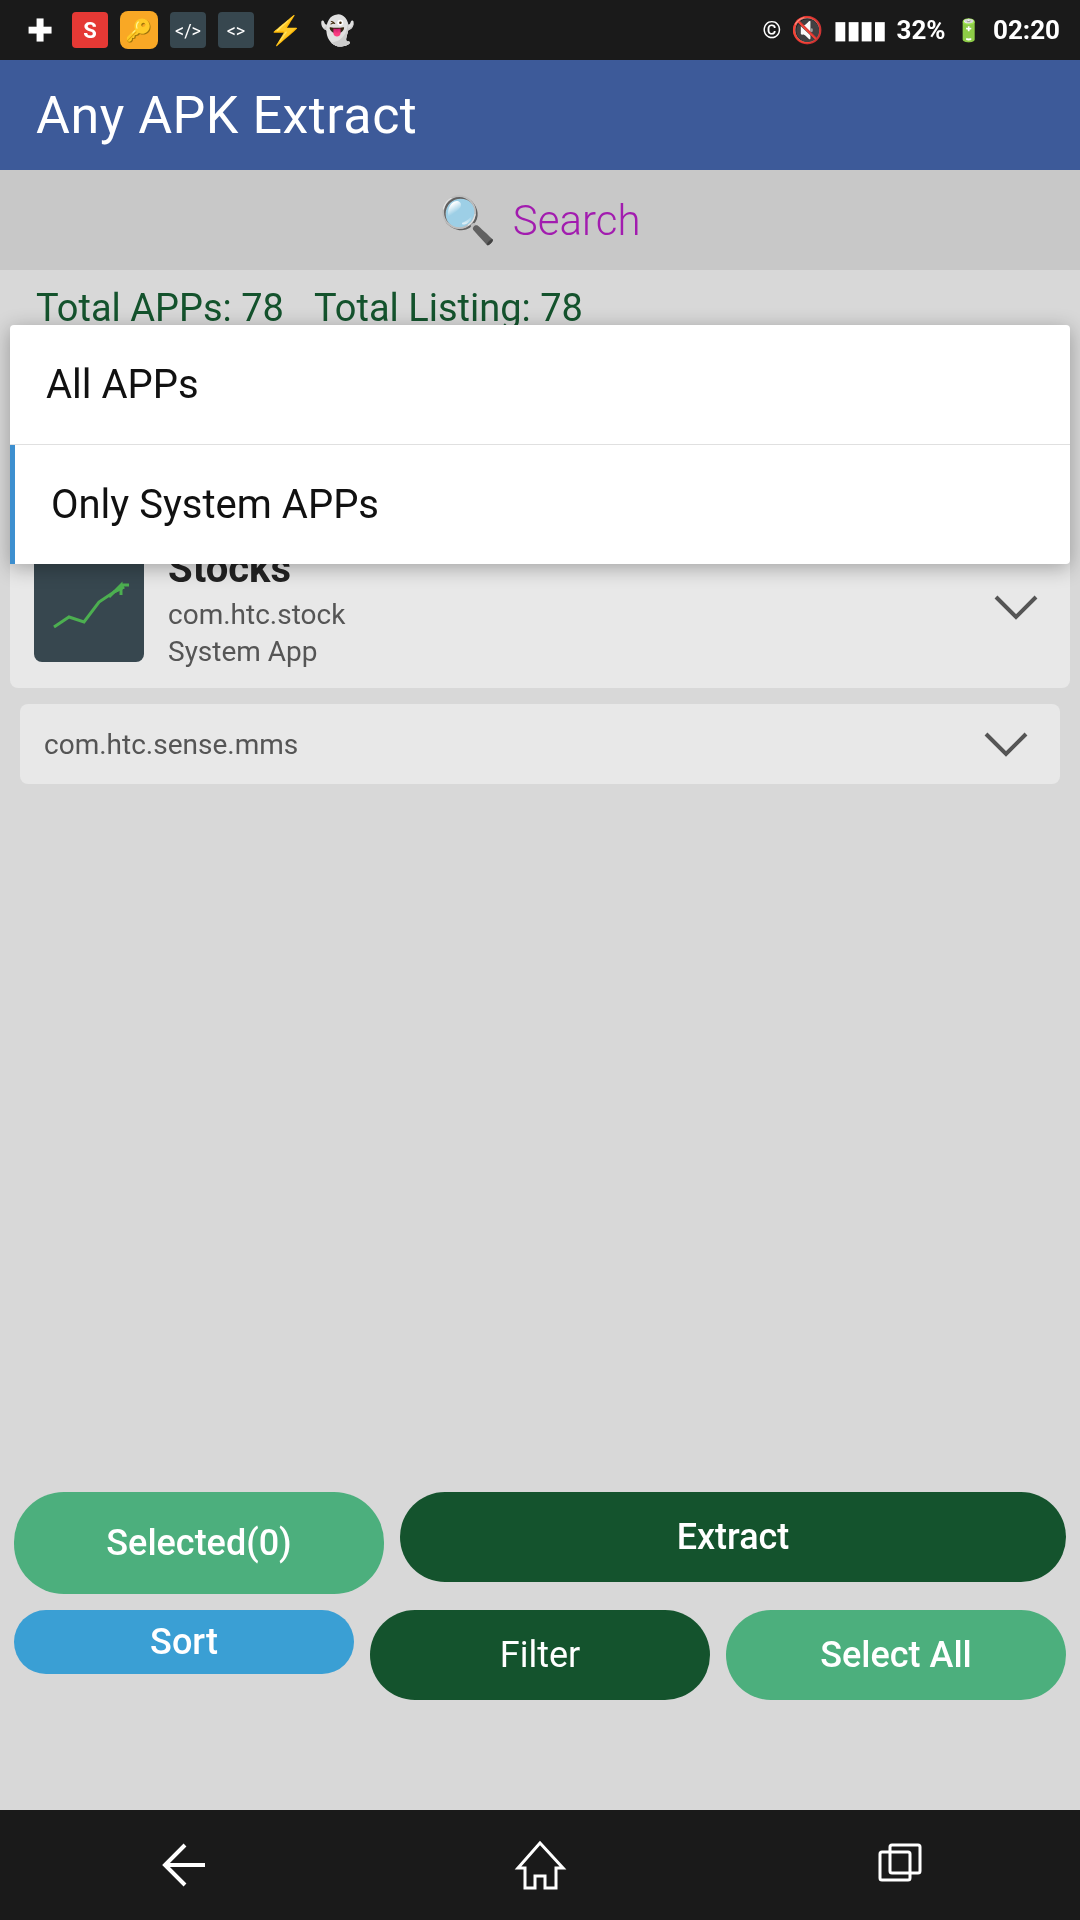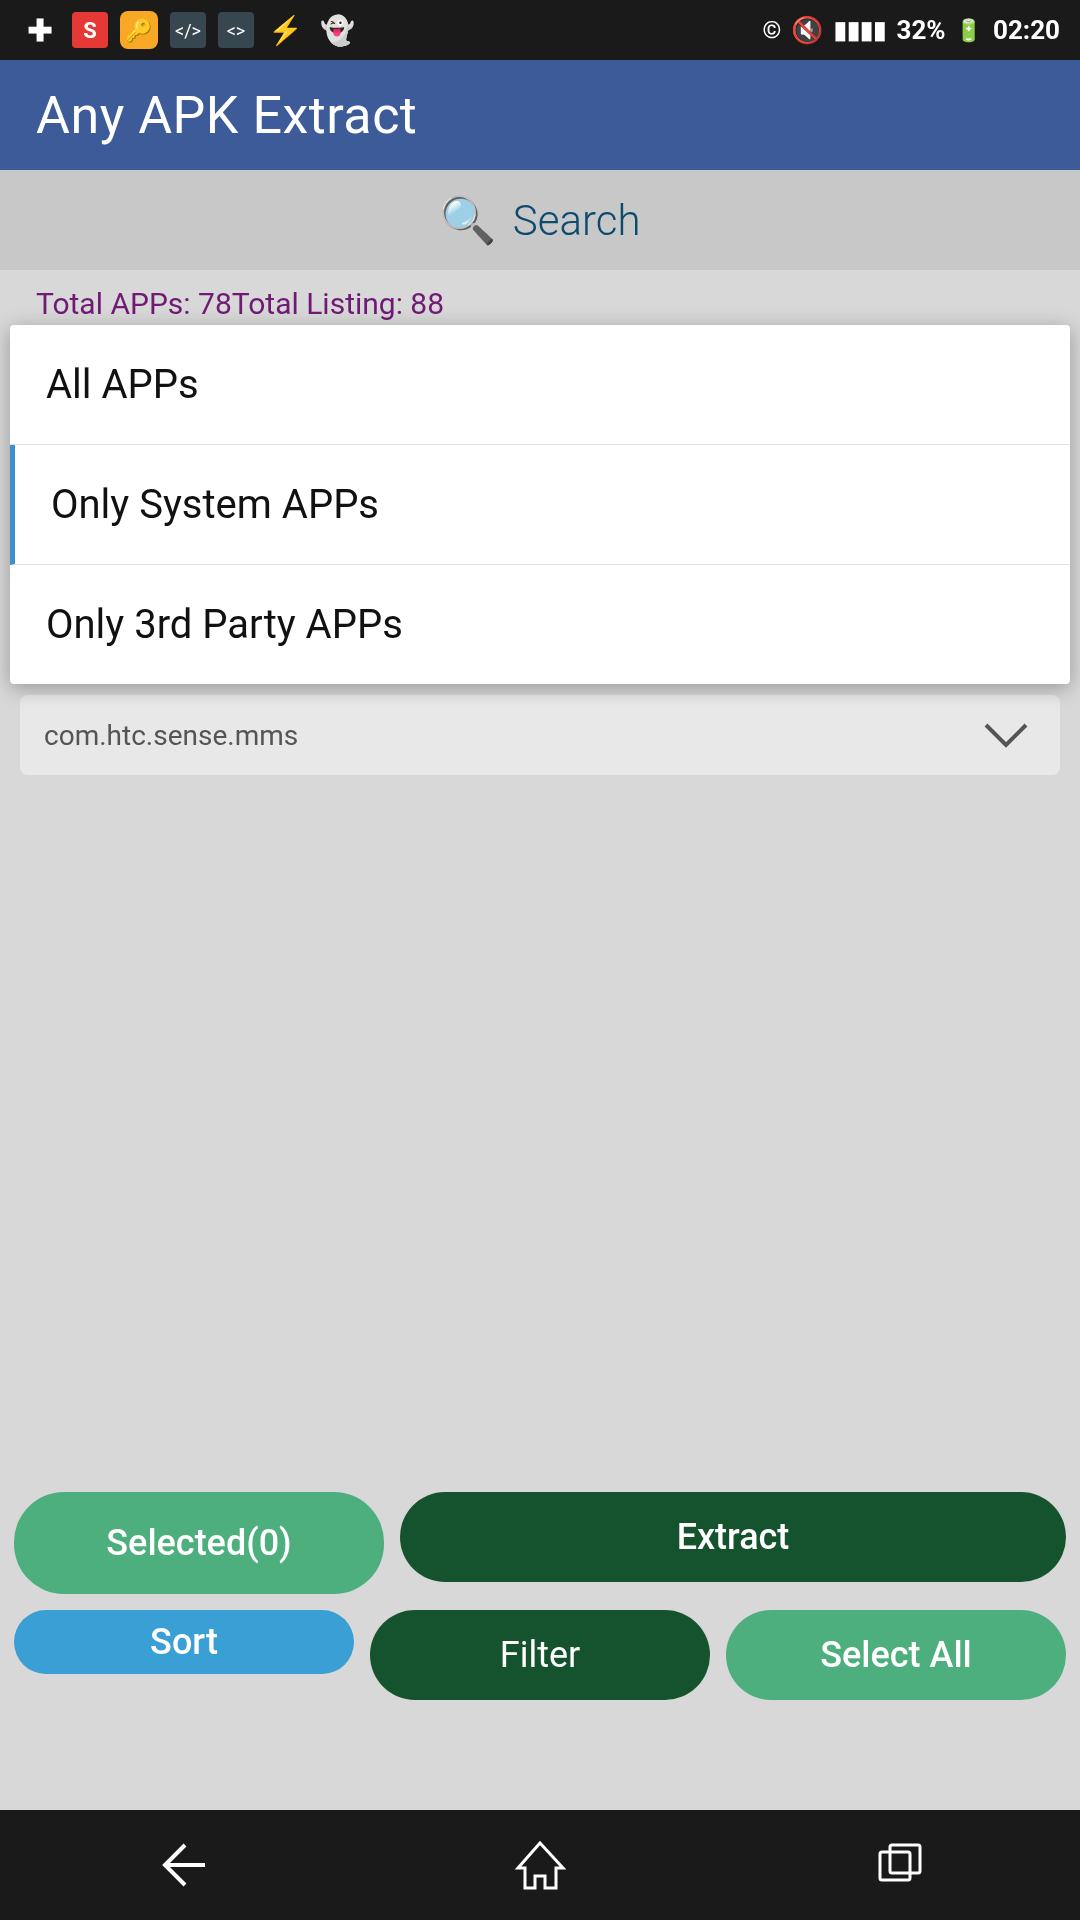--- a/index.html
+++ b/index.html
@@ -100,30 +100,31 @@
       align-items: center;
       justify-content: center;
       gap: 16px;
     }
     .search-icon-wrap {
       font-size: 46px;
       color: #666;
     }
     .search-text {
       font-size: 42px;
-      color: #0c4a6e;
+      color: #a21caf;
       font-weight: 300;
     }
 
     
     .stats-bar {
       padding: 16px 36px;
-      font-size: 30px;
-      color: #701a75;
-      display: flex;
+      font-size: 38px;
+      color: #14532d;
+      display: flex;
+      gap: 30px;
     }
 
     
     .app-list {
       padding: 0 10px;
     }
 
     .app-card {
       background: #e8e8e8;
       border-radius: 8px;
@@ -398,21 +399,21 @@
 
 <div class="main-content" style="height: 1640px; position: relative;">
 
   <div class="search-bar">
     <span class="search-icon-wrap">🔍</span>
     <span class="search-text">Search</span>
   </div>
 
   <div class="stats-bar">
     <span>Total APPs: 78</span>
-    <span>Total Listing: 88</span>
+    <span>Total Listing: 78</span>
   </div>
 
   <div class="app-list">
 
     <div class="app-card">
       <div class="app-card-header">
         <div class="app-icon">
           <div class="camera-icon-bg">
             <div class="camera-lens">
               <div class="camera-lens-inner"></div>
@@ -428,21 +429,20 @@
           <svg width="50" height="30" viewBox="0 0 50 30">
             <polyline points="5,25 25,5 45,25" fill="none" stroke="#555" stroke-width="4"></polyline>
           </svg>
         </div>
       </div>
     </div>
 
     <div class="dropdown-menu">
       <div class="dropdown-item">All APPs</div>
       <div class="dropdown-item selected">Only System APPs</div>
-      <div class="dropdown-item">Only 3rd Party APPs</div>
     </div>
 
     <div class="app-card" style="margin-top: 16px;">
       <div class="app-card-header">
         <div class="app-icon">
           <div class="stocks-icon-bg">
             <svg class="stocks-chart" viewBox="0 0 80 60" xmlns="http://www.w3.org/2000/svg">
               <rect width="80" height="60" fill="#37474f"></rect>
               <polyline points="5,50 20,40 35,45 50,25 65,15 75,10" fill="none" stroke="#4caf50" stroke-width="3"></polyline>
               <polyline points="65,15 75,10 75,10" fill="none" stroke="#4caf50" stroke-width="3"></polyline>

